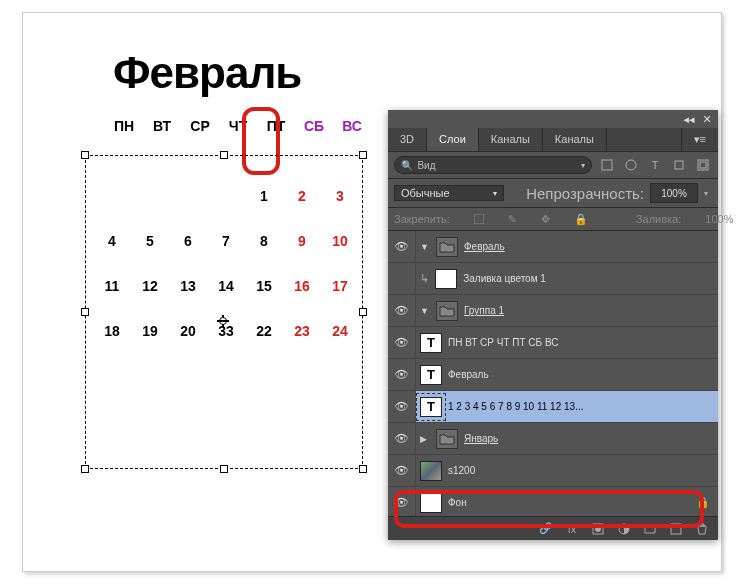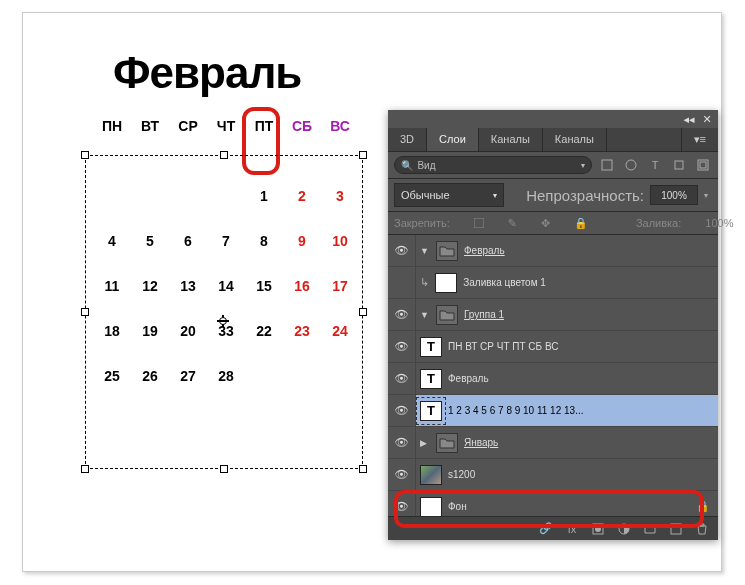--- a/index.html
+++ b/index.html
@@ -1,19 +1,19 @@
 <!DOCTYPE html>
 <html><head>
 <meta charset="utf-8">
 <style>
 *{box-sizing:border-box;margin:0;padding:0;font-family:Arial,Helvetica,sans-serif}
 body{background:#fff;width:745px;height:585px;position:relative;overflow:hidden}
 .canvas{position:absolute;left:22px;top:12px;width:700px;height:560px;background:#fff;border:1px solid #ccc;box-shadow:2px 2px 4px rgba(0,0,0,.2)}
 .month-title{position:absolute;left:90px;top:35px;font-size:44px;font-weight:900;letter-spacing:-1px}
-.cal{position:absolute;left:70px;top:105px}
+.cal{position:absolute;left:82px;top:105px}
 .dow{display:flex;gap:0}
 .dow>div{width:38px;font-size:14px;font-weight:bold;text-align:center}
 .dow .we{color:#a21caf}
 .hl-dow{position:absolute;left:219px;top:94px;width:38px;height:68px;border:4px solid #d91e18;border-radius:12px}
 .sel{position:absolute;left:62px;top:142px;width:278px;height:314px;border:1.5px dashed #000}
 .sel .hnd{position:absolute;width:8px;height:8px;background:#fff;border:1px solid #000}
 .grid{position:absolute;left:70px;top:160px}
 .grid .row{display:flex;height:45px;align-items:center}
 .grid .row>div{width:38px;font-size:14px;font-weight:bold;text-align:center}
 .grid .we{color:#d91e18}
@@ -26,21 +26,21 @@
 .panel{position:absolute;left:388px;top:110px;width:330px;height:430px;background:#535353;color:#ddd;font-size:11px;box-shadow:0 2px 8px rgba(0,0,0,.4)}
 .panel .topbar{height:18px;background:#535353;display:flex;justify-content:flex-end;align-items:center;gap:8px;padding:0 6px}
 .panel .topbar span{width:10px;height:10px;display:flex;align-items:center;justify-content:center}
 .tabs{display:flex;background:#424242;border-bottom:1px solid #2b2b2b}
 .tabs>div{padding:5px 12px;font-size:11px;color:#ccc;border-right:1px solid #2b2b2b}
 .tabs>.act{background:#535353;color:#eee}
 .filter{display:flex;align-items:center;padding:4px 6px;gap:6px;border-bottom:1px solid #2b2b2b}
 .filter .search{flex:1;display:flex;align-items:center;background:#3a3a3a;border:1px solid #2b2b2b;border-radius:10px;height:18px;padding:0 6px;color:#bbb;font-size:10px;gap:4px}
 .filter .ib{width:18px;height:18px;display:flex;align-items:center;justify-content:center;color:#aaa}
 .opts{display:flex;align-items:center;padding:4px 6px;gap:6px;border-bottom:1px solid #2b2b2b}
-.opts .sel-bl{background:#3a3a3a;border:1px solid #2b2b2b;height:24px;width:110px;padding:0 6px;display:flex;align-items:center;justify-content:space-between;font-size:11px;color:#ddd}
+.opts .sel-bl{background:#3a3a3a;border:1px solid #2b2b2b;height:16px;width:110px;padding:0 6px;display:flex;align-items:center;justify-content:space-between;font-size:11px;color:#ddd}
 .opts .lbl{font-size:15px;color:#bbb}
 .opts .pct{background:#3a3a3a;border:1px solid #2b2b2b;height:20px;width:48px;display:flex;align-items:center;justify-content:center;font-size:10px;color:#ddd}
 .opts .chv{width:8px;color:#aaa;font-size:8px}
 .lock{display:flex;align-items:center;padding:4px 6px;gap:24px;border-bottom:1px solid #2b2b2b;color:#888}
 .lock .li{width:14px;height:14px;display:flex;align-items:center;justify-content:center}
 .layers{height:294px;overflow:hidden;background:#535353}
 .lyr{display:flex;align-items:center;height:32px;border-bottom:1px solid #454545}
 .lyr .eye{width:28px;display:flex;align-items:center;justify-content:center;border-right:1px solid #454545;height:100%}
 .lyr .body{flex:1;display:flex;align-items:center;gap:6px;padding-left:4px;height:100%}
 .lyr .tw{width:10px;color:#ccc;font-size:9px}
@@ -120,29 +120,20 @@
       </div>
       <div class="row">
         <div>18</div>
         <div>19</div>
         <div>20</div>
         <div>33</div>
         <div>22</div>
         <div class="we">23</div>
         <div class="we">24</div>
       </div>
-      <div class="row">
-        <div>25</div>
-        <div>26</div>
-        <div>27</div>
-        <div>28</div>
-        <div></div>
-        <div class="we"></div>
-        <div class="we"></div>
-      </div>
     </div>
 
   <div class="anchor">
       <div class="c"></div>
     </div>
 </div>
 
 <div class="panel">
   <div class="topbar">
     <span>◂◂</span>

